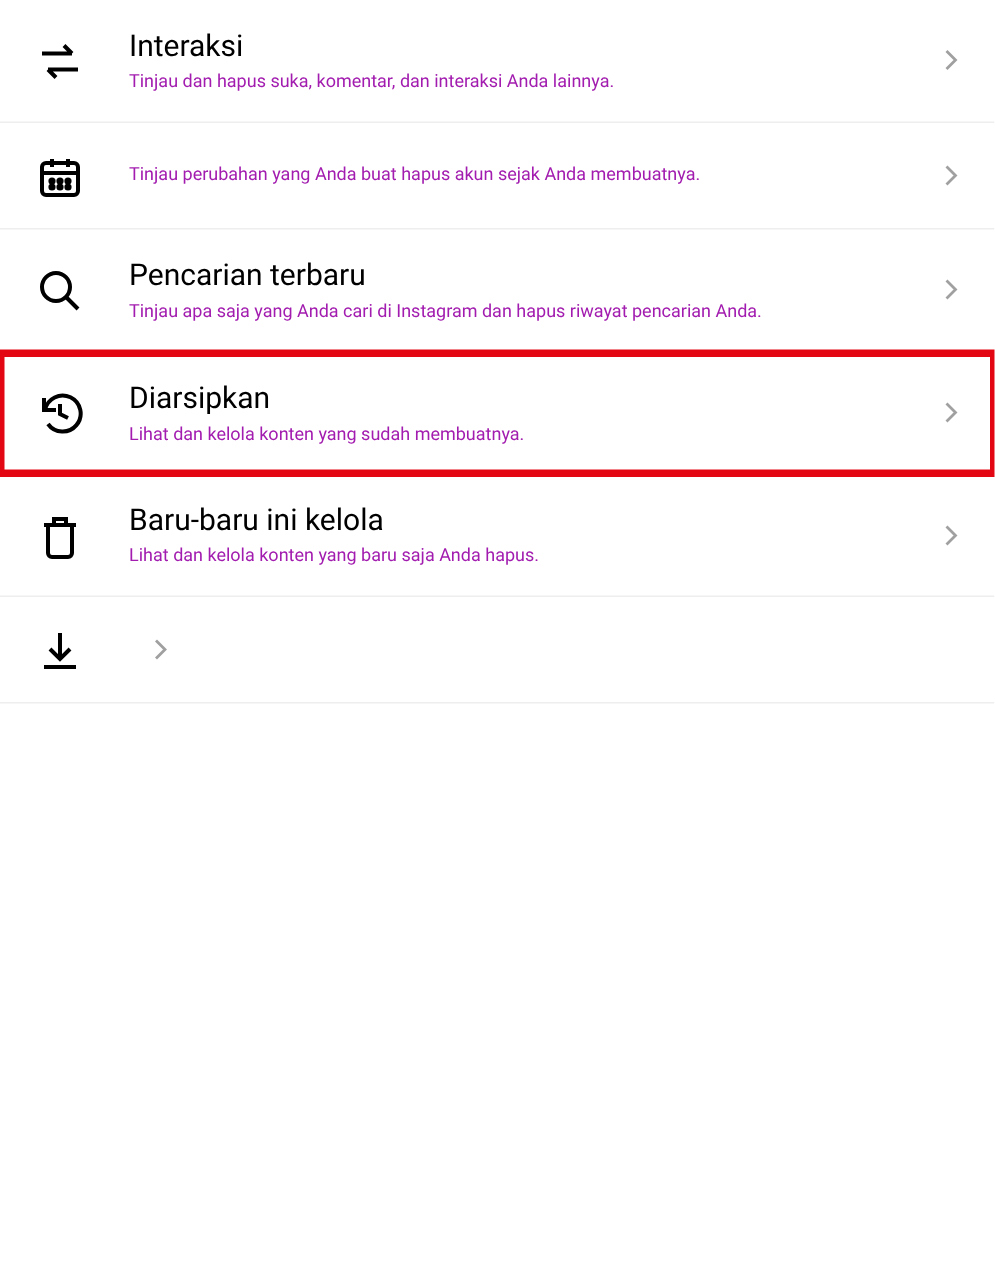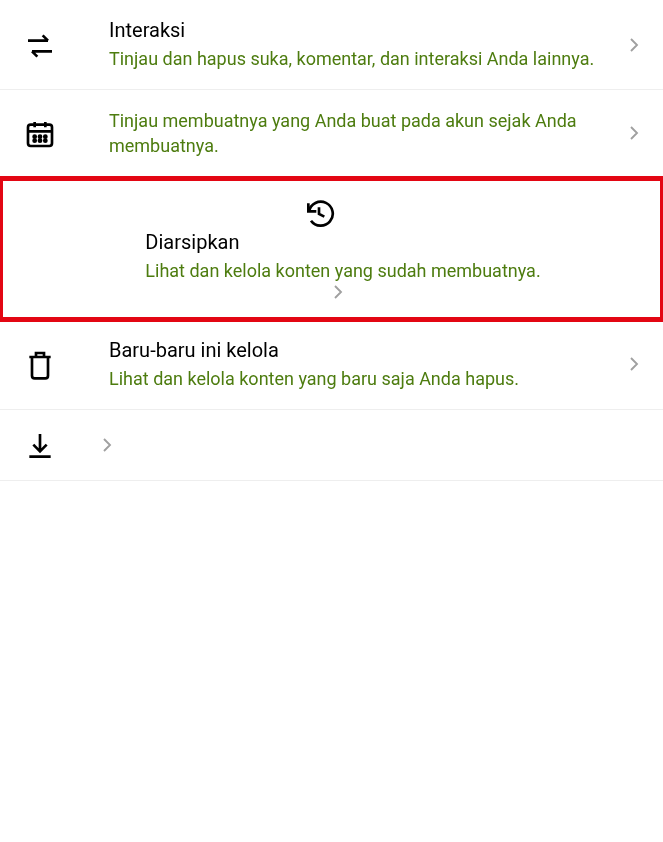--- a/index.html
+++ b/index.html
@@ -22,21 +22,20 @@
       align-items: center;
       padding: 18px 20px;
       border-bottom: 1px solid #eee;
       cursor: pointer;
       position: relative;
     }
     .list-item.highlighted {
       outline: 5px solid #e30613;
       outline-offset: -3px;
       z-index: 2;
-      flex-direction: column;
     }
     .icon-slot {
       width: 40px;
       min-width: 40px;
       display: flex;
       align-items: flex-start;
       justify-content: center;
       margin-right: 26px;
       padding-top: 2px;
     }
@@ -45,30 +44,29 @@
       height: 32px;
       stroke: #000;
       stroke-width: 2;
       fill: none;
     }
     .text-block {
       flex: 1;
       display: flex;
       flex-direction: column;
       gap: 4px;
-      margin-left: 23px;
     }
     .item-title {
       font-size: 20px;
       color: #000;
       font-weight: 400;
     }
     .item-subtitle {
-      font-size: 18px;
-      color: #4d7c0f;
+      font-size: 12px;
+      color: #a21caf;
       line-height: 1.4;
     }
     .chevron {
       margin-left: 12px;
       display: flex;
       align-items: center;
     }
     .chevron svg {
       width: 18px;
       height: 18px;
@@ -106,29 +104,46 @@
           <path d="M3 10 L21 10 M8 3 L8 7 M16 3 L16 7"></path>
           <circle cx="8" cy="14" r="0.8" fill="#000"></circle>
           <circle cx="12" cy="14" r="0.8" fill="#000"></circle>
           <circle cx="16" cy="14" r="0.8" fill="#000"></circle>
           <circle cx="8" cy="17" r="0.8" fill="#000"></circle>
           <circle cx="12" cy="17" r="0.8" fill="#000"></circle>
           <circle cx="16" cy="17" r="0.8" fill="#000"></circle>
         </svg>
     </div>
     <div class="text-block">
-      <div class="item-subtitle">Tinjau membuatnya yang Anda buat pada akun sejak Anda membuatnya.</div>
+      <div class="item-subtitle">Tinjau perubahan yang Anda buat hapus akun sejak Anda membuatnya.</div>
     </div>
     <div class="chevron">
       <svg viewBox="0 0 24 24">
           <path d="M8 4 L16 12 L8 20"></path>
         </svg>
     </div>
   </div>
 
+  <div class="list-item">
+    <div class="icon-slot">
+      <svg viewBox="0 0 24 24">
+          <circle cx="10" cy="10" r="7"></circle>
+          <path d="M15 15 L21 21"></path>
+        </svg>
+    </div>
+    <div class="text-block">
+      <div class="item-title">Pencarian terbaru</div>
+      <div class="item-subtitle">Tinjau apa saja yang Anda cari di Instagram dan hapus riwayat pencarian Anda.</div>
+    </div>
+    <div class="chevron">
+      <svg viewBox="0 0 24 24">
+          <path d="M8 4 L16 12 L8 20"></path>
+        </svg>
+    </div>
+  </div>
 
 
   <div class="list-item highlighted">
     <div class="icon-slot">
       <svg viewBox="0 0 24 24">
           <path d="M4 4 L4 10 L10 10"></path>
           <path d="M4.5 10 A9 9 0 1 1 6 17"></path>
           <path d="M12 7 L12 12 L16 14"></path>
         </svg>
     </div>

